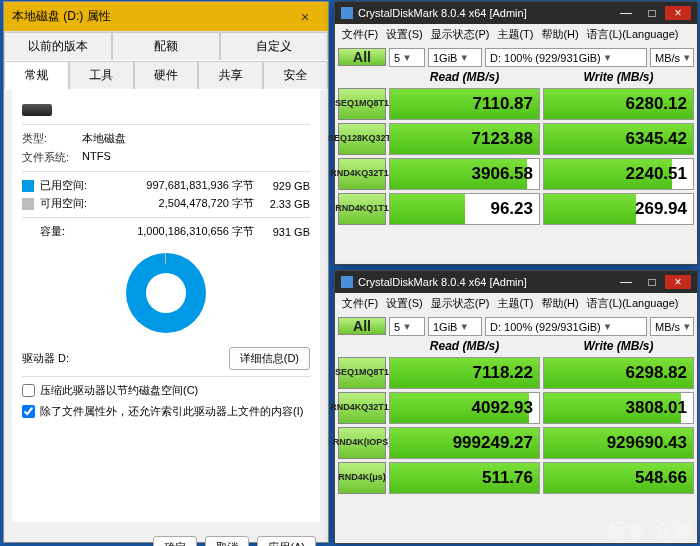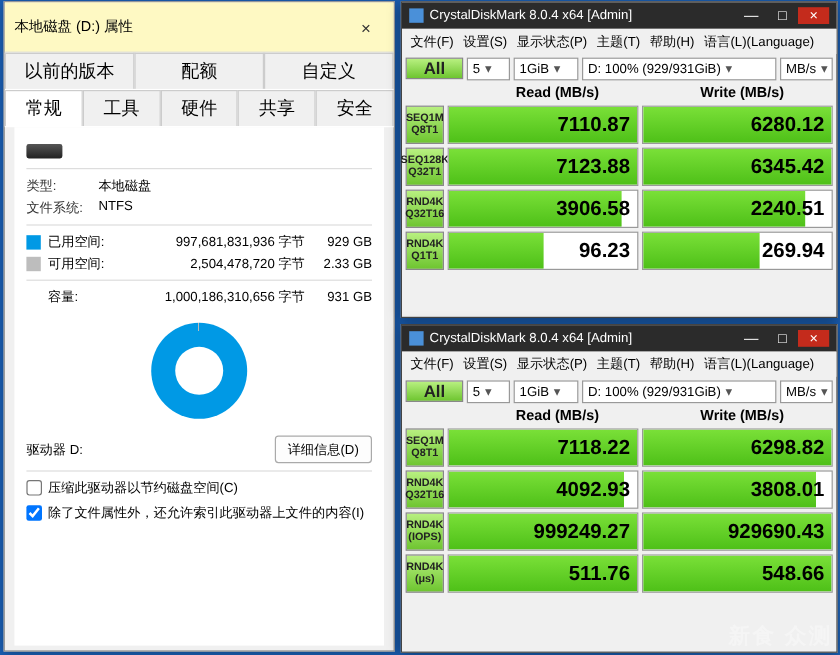--- a/index.html
+++ b/index.html
@@ -1,24 +1,24 @@
 <!DOCTYPE html>
 <html><head>
 <meta charset="utf-8">
 <style>
 * { box-sizing: border-box; margin: 0; padding: 0; font-family: "Segoe UI", "Microsoft YaHei", sans-serif; }
 body { background: #1a5fb4; width: 700px; height: 546px; overflow: hidden; position: relative; }
 body::before { content:""; position:absolute; right:-80px; top:50%; width:300px; height:300px; border-radius:50%; background:radial-gradient(circle,#3584e4 0%,#1a5fb4 70%); }
 
 
 .props { position: absolute; left: 3px; top: 1px; width: 326px; height: 542px; background: #f0f0f0; border: 1px solid #888; box-shadow: 0 2px 10px rgba(0,0,0,0.3); }
-.props-title { height: 42px; background: #fef9c3; display: flex; align-items: center; padding: 0 8px; font-size: 12px; border-bottom: 1px solid #ddd; }
+.props-title { height: 30px; background: #eab308; display: flex; align-items: center; padding: 0 8px; font-size: 12px; border-bottom: 1px solid #ddd; }
 .props-title .sp { flex: 1; }
 .props-title .x { width: 30px; text-align: center; font-size: 14px; color: #333; }
-.tabs { display: flex; font-size: 15px; background: #f0f0f0; border-bottom: 1px solid #fff; }
+.tabs { display: flex; font-size: 12px; background: #f0f0f0; border-bottom: 1px solid #fff; }
 .tab { flex: 1; text-align: center; padding: 5px 0; border: 1px solid #ccc; border-bottom: none; background: #f0f0f0; cursor: pointer; }
 .tab.active { background: #fff; }
 .tab-body { background: #fff; margin: 0 8px 8px 8px; padding: 10px; font-size: 11px; height: 432px; position: relative; }
 .disk-icon { width: 30px; height: 12px; background: linear-gradient(#555,#222); border-radius: 2px; margin: 4px 0 8px 0; }
 .hr { border: none; border-top: 1px solid #ddd; margin: 6px 0; }
 .kv { display: flex; margin: 4px 0; }
 .kv .k { width: 60px; color: #333; }
 .kv .v { flex: 1; }
 .space { display: flex; align-items: center; margin: 3px 0; }
 .space .sw { width: 12px; height: 12px; margin-right: 6px; }
@@ -45,23 +45,23 @@
 .cdm-title .wb.cl { background:#c42b1c; }
 .cdm-menu { display:flex; font-size:11px; padding:2px 4px; background:#f0f0f0; gap:2px; }
 .cdm-menu span { padding:1px 3px; cursor:pointer; }
 .cdm-ctrl { display:flex; padding:3px; gap:3px; align-items:flex-start; }
 .allbtn { width:48px; background:linear-gradient(#b8f080,#6ec530); border:1px solid #888; display:flex; align-items:center; justify-content:center; font-weight:bold; font-size:14px; color:#222; }
 .ctrl-right { flex:1; display:flex; flex-direction:column; gap:2px; }
 .sel-row { display:flex; gap:3px; }
 .sel { background:#fff; border:1px solid #999; font-size:11px; padding:2px 4px; display:flex; align-items:center; }
 .sel::after { content:"▾"; margin-left:4px; color:#555; }
 .hdr-row { display:flex; gap:3px; }
-.hdr { flex:1; text-align:center; font-size:12px; font-weight:bold; padding:1px 0; }
+.hdr { flex:1; text-align:center; font-size:12px; font-weight:bold; padding:1px 0;font-style:italic; }
 .bench { display:flex; padding:0 3px 3px 3px; gap:3px; }
-.bench-lbl { width:32px; background:linear-gradient(#b8f080,#6ec530); border:1px solid #888; display:flex; flex-direction:column; align-items:center; justify-content:center; font-size:9px; font-weight:bold; color:#222; line-height:1.1; }
+.bench-lbl { width:48px; background:linear-gradient(#b8f080,#6ec530); border:1px solid #888; display:flex; align-items:center; justify-content:center; font-size:9px; font-weight:bold; color:#222; line-height:1.1; }
 .bench-val { flex:1; background:#fff; border:1px solid #999; position:relative; display:flex; align-items:center; justify-content:flex-end; padding:0 6px; font-size:17px; font-weight:bold; height:32px; overflow:hidden; }
 .bench-val .bar { position:absolute; left:0; top:0; bottom:0; background:linear-gradient(#7ae038,#4ec018); }
 .bench-val .num { position:relative; z-index:1; }
 .watermark { position:absolute; right:6px; bottom:4px; font-size:18px; color:rgba(255,255,255,0.35); font-weight:bold; letter-spacing:2px; }
 </style>
 </head>
 <body>
 
 <div class="props">
   <div class="props-title">

